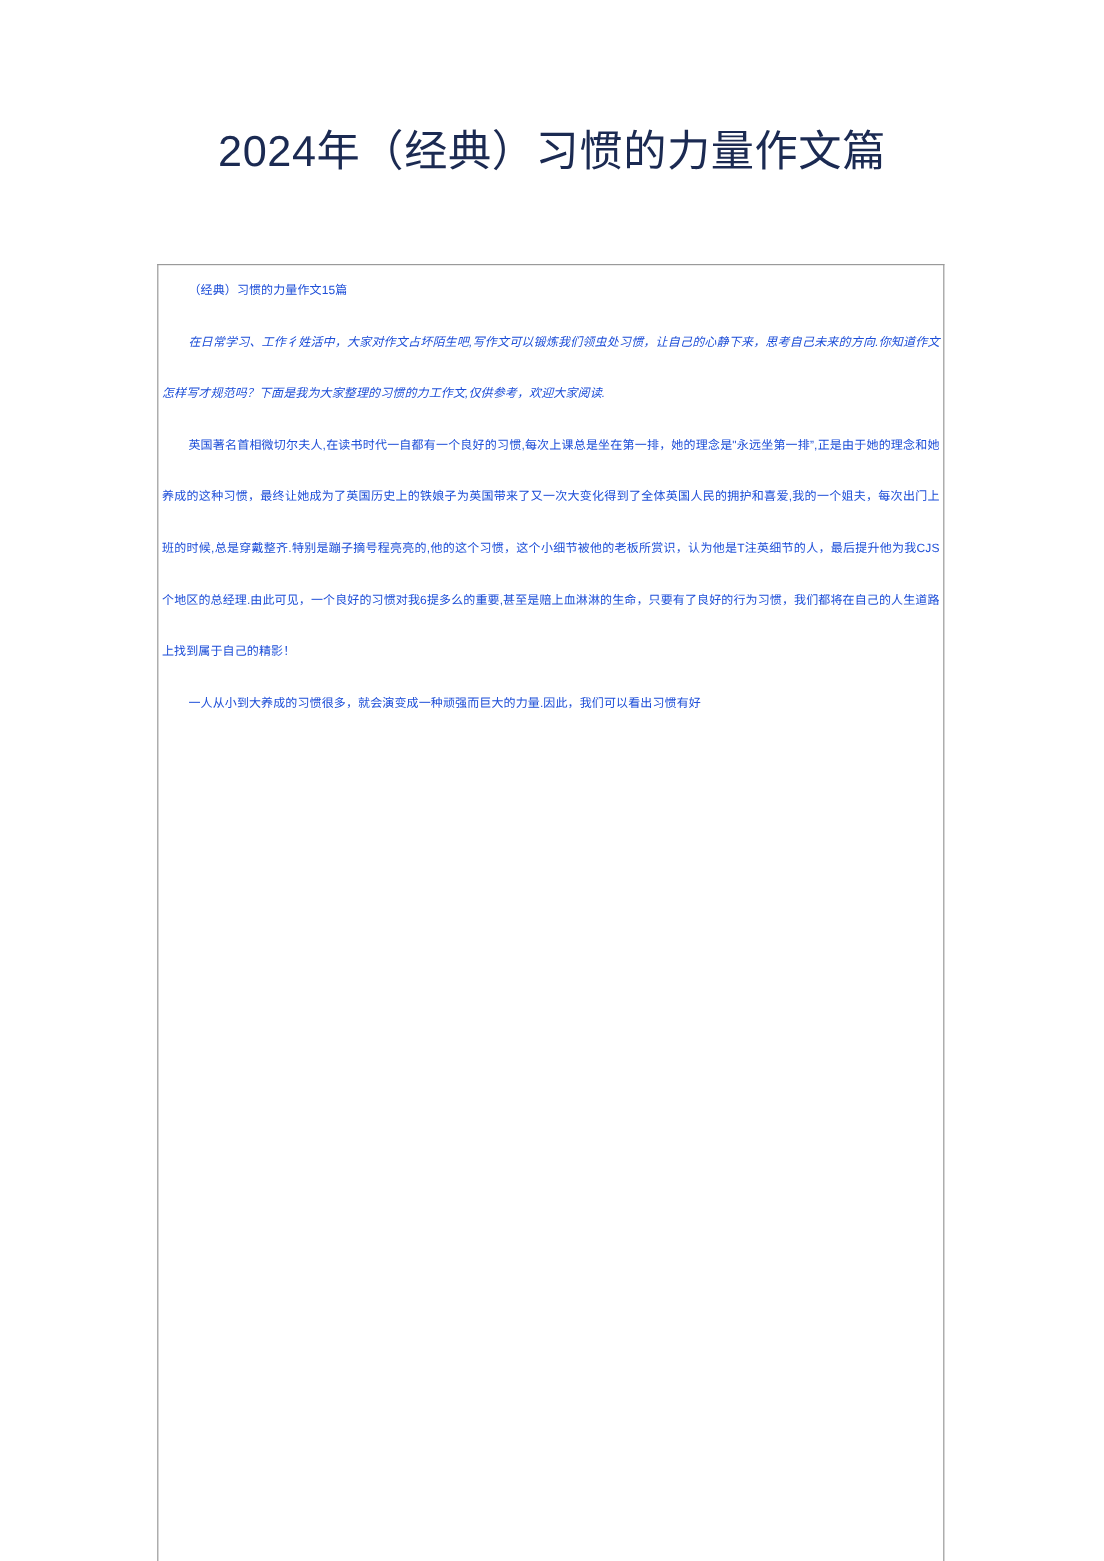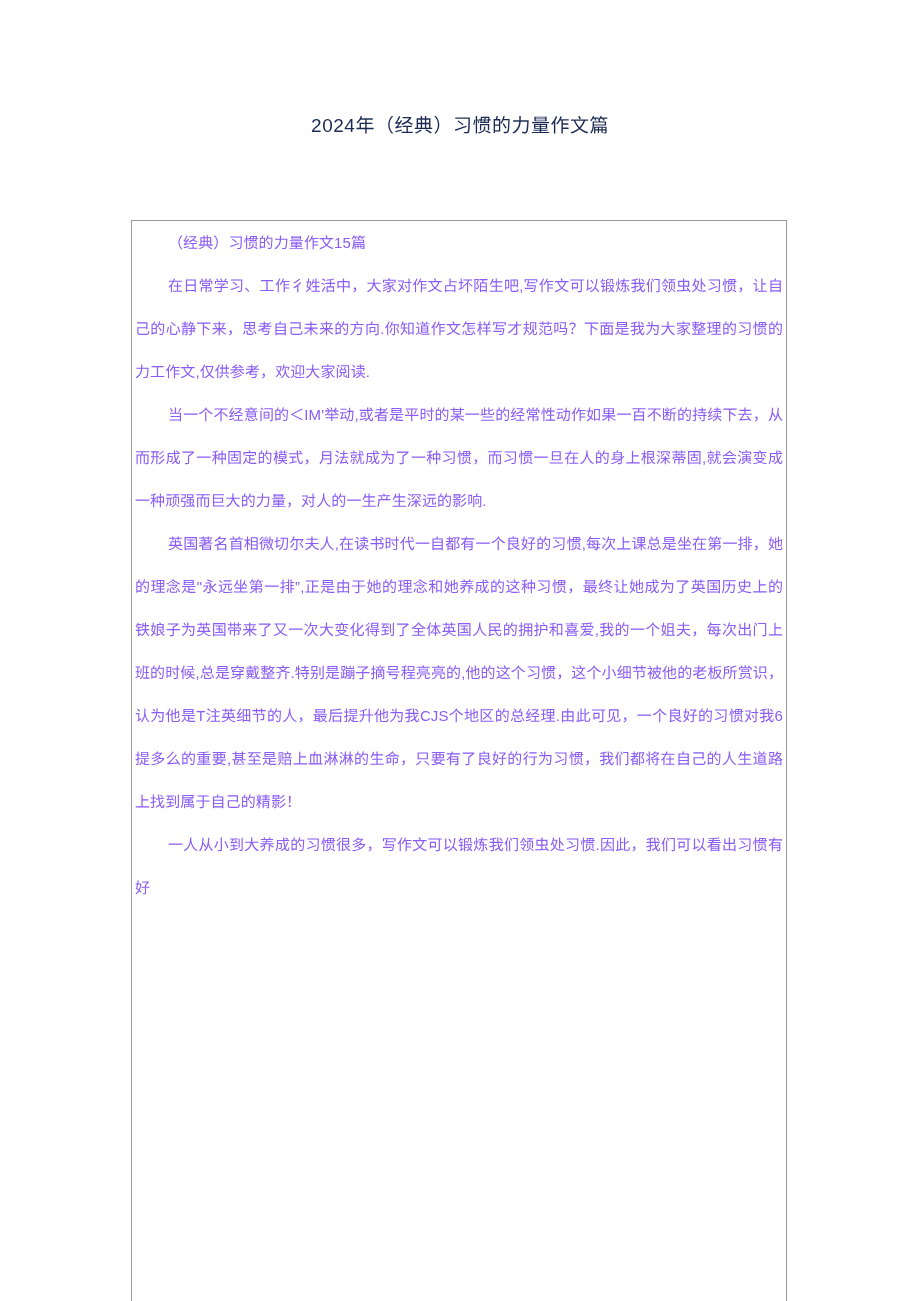--- a/index.html
+++ b/index.html
@@ -24,21 +24,21 @@
     box-sizing: border-box;
   }
 
   
   .doc-title {
     position: absolute;
     top: 108px;
     left: 0;
     width: 920px;
     text-align: center;
-    font-size: 19px;
+    font-size: 36px;
     line-height: 36px;
     letter-spacing: 0.5px;
     color: #1b2a52;
     font-weight: 400;
     white-space: nowrap;
   }
 
   
   .content-frame {
     position: absolute;
@@ -56,22 +56,22 @@
     padding: 0;
   }
 
   .content-inner {
     padding: 0 3px 0 3px;
   }
 
   
   p.para {
     margin: 0;
-    color: #8b5cf6;
-    font-size: 15px;
+    color: #1d4ed8;
+    font-size: 10px;
     line-height: 43px;
     text-align: justify;
     text-justify: inter-ideograph;
     letter-spacing: 0.1px;
     word-break: break-all;
   }
 
   p.indent {
     text-indent: 2.2em;
   }
@@ -79,20 +79,21 @@
   p.noindent {
     text-indent: 0;
   }
 
   .sp-head {
     margin-top: 14px;
   }
 
   .sp-gap {
     margin-top: 22px;
+    font-style: italic;
   }
 
   .sp-gap-sm {
     margin-top: 18px;
   }
 </style>
 </head>
 <body>
 
 <div class="page">
@@ -100,23 +101,22 @@
   <div class="doc-title">2024年（经典）习惯的力量作文篇</div>
 
   <div class="content-frame">
     <div class="content-inner">
 
       <p class="para indent sp-head">（经典）习惯的力量作文15篇</p>
 
       <p class="para indent sp-gap">在日常学习、工作彳姓活中，大家对作文占坏陌生吧,写作文可以锻炼我们领虫处习惯，让自己的心静下来，思考自己未来的方向.你知道作文怎样写才规范吗？下面是我为大家整理的习惯的力工作文,仅供参考，欢迎大家阅读.</p>
 
 
-      <p class="para indent sp-gap-sm">当一个不经意间的＜IM'举动,或者是平时的某一些的经常性动作如果一百不断的持续下去，从而形成了一种固定的模式，月法就成为了一种习惯，而习惯一旦在人的身上根深蒂固,就会演变成一种顽强而巨大的力量，对人的一生产生深远的影响.</p>
 
       <p class="para indent sp-gap-sm">英国著名首相微切尔夫人,在读书时代一自都有一个良好的习惯,每次上课总是坐在第一排，她的理念是"永远坐第一排”,正是由于她的理念和她养成的这种习惯，最终让她成为了英国历史上的铁娘子为英国带来了又一次大变化得到了全体英国人民的拥护和喜爱,我的一个姐夫，每次出门上班的时候,总是穿戴整齐.特别是蹦子摘号程亮亮的,他的这个习惯，这个小细节被他的老板所赏识，认为他是T注英细节的人，最后提升他为我CJS个地区的总经理.由此可见，一个良好的习惯对我6提多么的重要,甚至是赔上血淋淋的生命，只要有了良好的行为习惯，我们都将在自己的人生道路上找到属于自己的精影！</p>
 
 
-      <p class="para indent sp-gap-sm">一人从小到大养成的习惯很多，写作文可以锻炼我们领虫处习惯.因此，我们可以看出习惯有好</p>
+      <p class="para indent sp-gap-sm">一人从小到大养成的习惯很多，就会演变成一种顽强而巨大的力量.因此，我们可以看出习惯有好</p>
 
     </div>
   </div>
 
 </div>
 
 </body></html>

